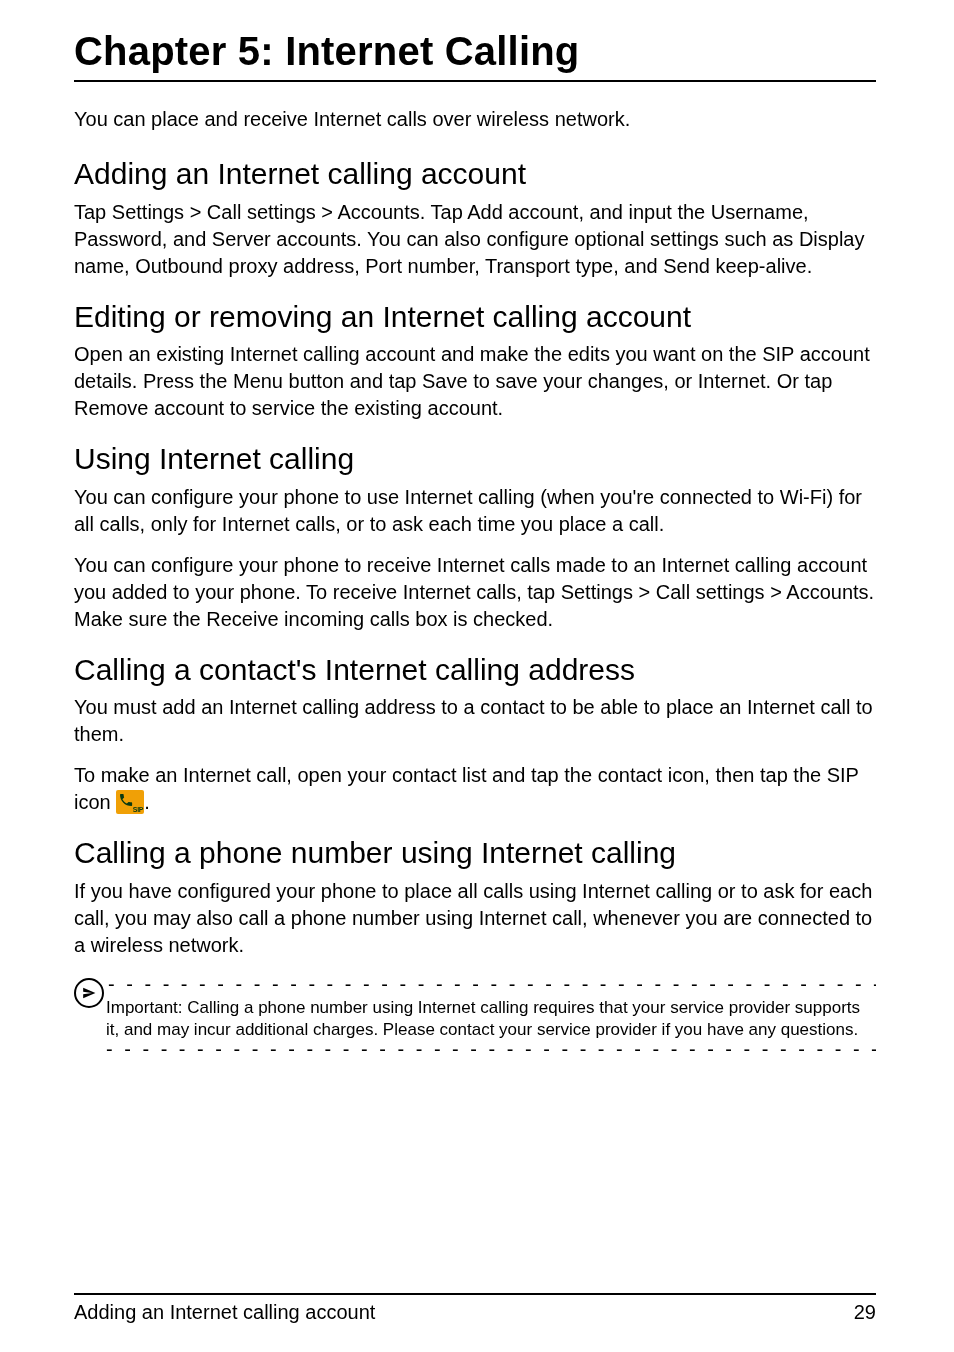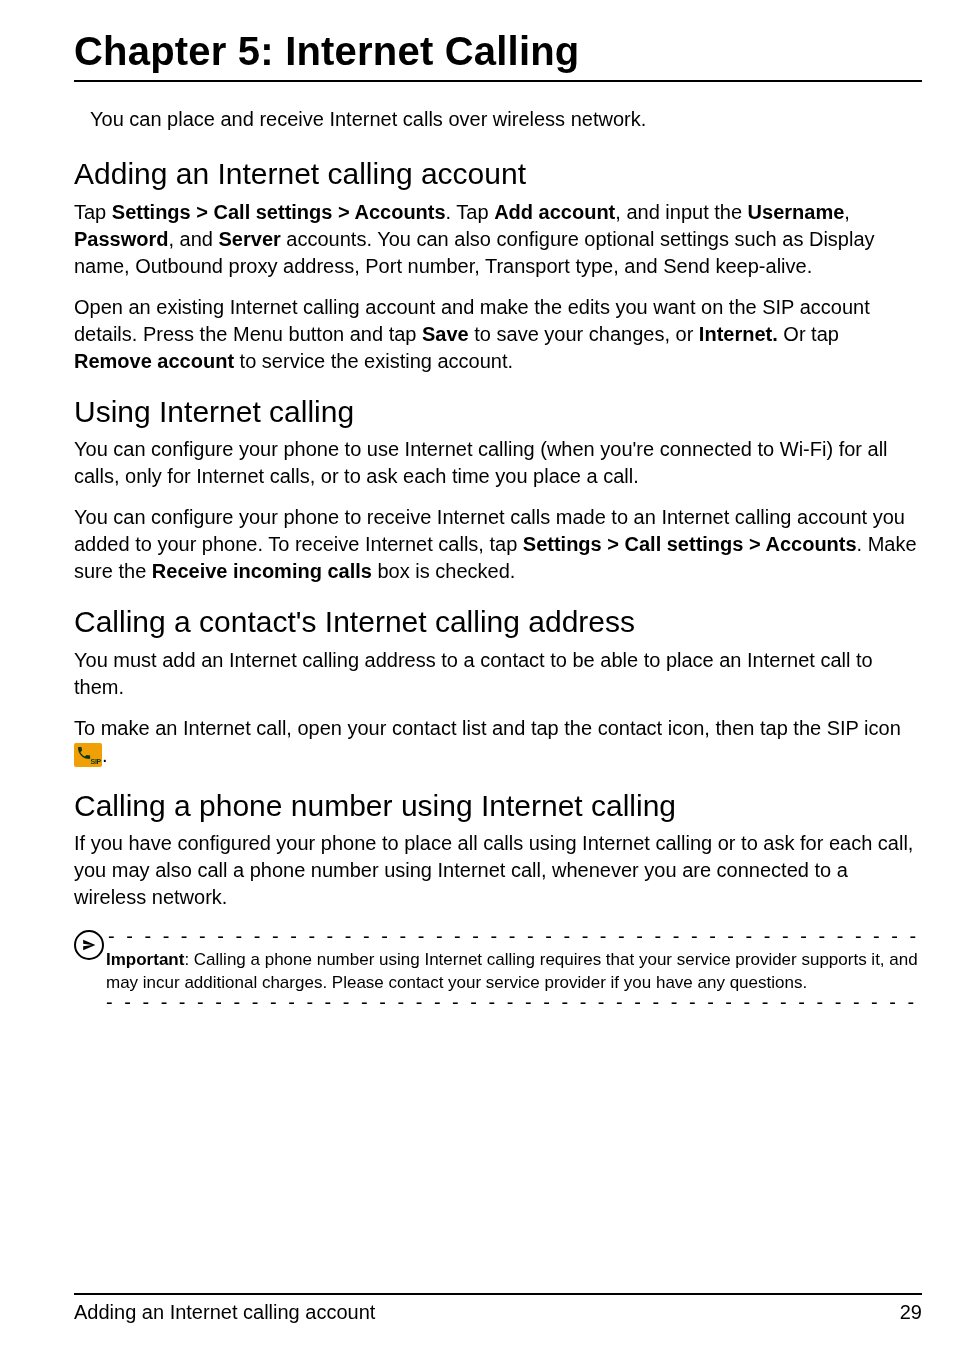--- a/index.html
+++ b/index.html
@@ -7,21 +7,21 @@
     margin: 0;
     padding: 0;
     background: #fff;
     font-family: "Segoe UI", "Lucida Sans", "Lucida Grande", Arial, sans-serif;
     color: #000;
   }
   .page {
     width: 954px;
     height: 1352px;
     box-sizing: border-box;
-    padding: 28px 32px 28px 74px;
+    padding: 28px 78px 28px 74px;
     position: relative;
     display: flex;
     flex-direction: column;
   }
   .chapter-title {
     font-size: 40px;
     font-weight: 600;
     letter-spacing: 0.2px;
     margin: 0 0 4px 0;
     line-height: 1.15;
@@ -29,35 +29,35 @@
   .chapter-rule {
     border: none;
     border-top: 2px solid #000;
     margin: 2px 0 24px 0;
   }
   .body-indent {
     margin-left: 32px;
   }
   .intro {
     font-size: 20px;
-    margin: 0 0 18px 16px;
+    margin: 0 0 18px 0;
     line-height: 1.35;
   }
   .h2 {
     font-size: 30px;
     font-weight: 500;
     margin: 4px 0 6px 0;
     line-height: 1.25;
   }
   .para {
     font-size: 20px;
     line-height: 1.35;
     margin: 0 0 14px 0;
   }
-  .bold { font-weight: 700; }
+  .bold { font-weight: 400; }
   .icon-sip {
     display: inline-flex;
     width: 28px;
     height: 24px;
     background: #f0a006;
     vertical-align: -5px;
     align-items: center;
     justify-content: flex-start;
     position: relative;
     border-radius: 2px;
@@ -139,20 +139,21 @@
   <h1 class="chapter-title">Chapter 5: Internet Calling</h1>
   <hr class="chapter-rule">
 
   <p class="intro body-indent">You can place and receive Internet calls over wireless network.</p>
 
   <h2 class="h2">Adding an Internet calling account</h2>
   <p class="para body-indent">
     <span>Tap </span><span class="bold">Settings &gt; Call settings &gt; Accounts</span><span>. Tap </span><span class="bold">Add account</span><span>, and input the </span><span class="bold">Username</span><span>, </span><span class="bold">Password</span><span>, and </span><span class="bold">Server</span><span> accounts. You can also configure optional settings such as Display name, Outbound proxy address, Port number, Transport type, and Send keep-alive.</span>
   </p>
 
+  <h2 class="h2">Editing or removing an Internet calling account</h2>
   <p class="para body-indent">
     <span>Open an existing Internet calling account and make the edits you want on the SIP account details. Press the Menu button and tap </span><span class="bold">Save</span><span> to save your changes, or </span><span class="bold">Internet.</span><span> Or tap </span><span class="bold">Remove account</span><span> to service the existing account.</span>
   </p>
 
   <h2 class="h2">Using Internet calling</h2>
   <p class="para body-indent">You can configure your phone to use Internet calling (when you're connected to Wi-Fi) for all calls, only for Internet calls, or to ask each time you place a call.</p>
 
   <p class="para body-indent">
     <span>You can configure your phone to receive Internet calls made to an Internet calling account you added to your phone. To receive Internet calls, tap </span><span class="bold">Settings &gt; Call settings &gt; Accounts</span><span>. Make sure the </span><span class="bold">Receive incoming calls</span><span> box is checked.</span>
   </p>

